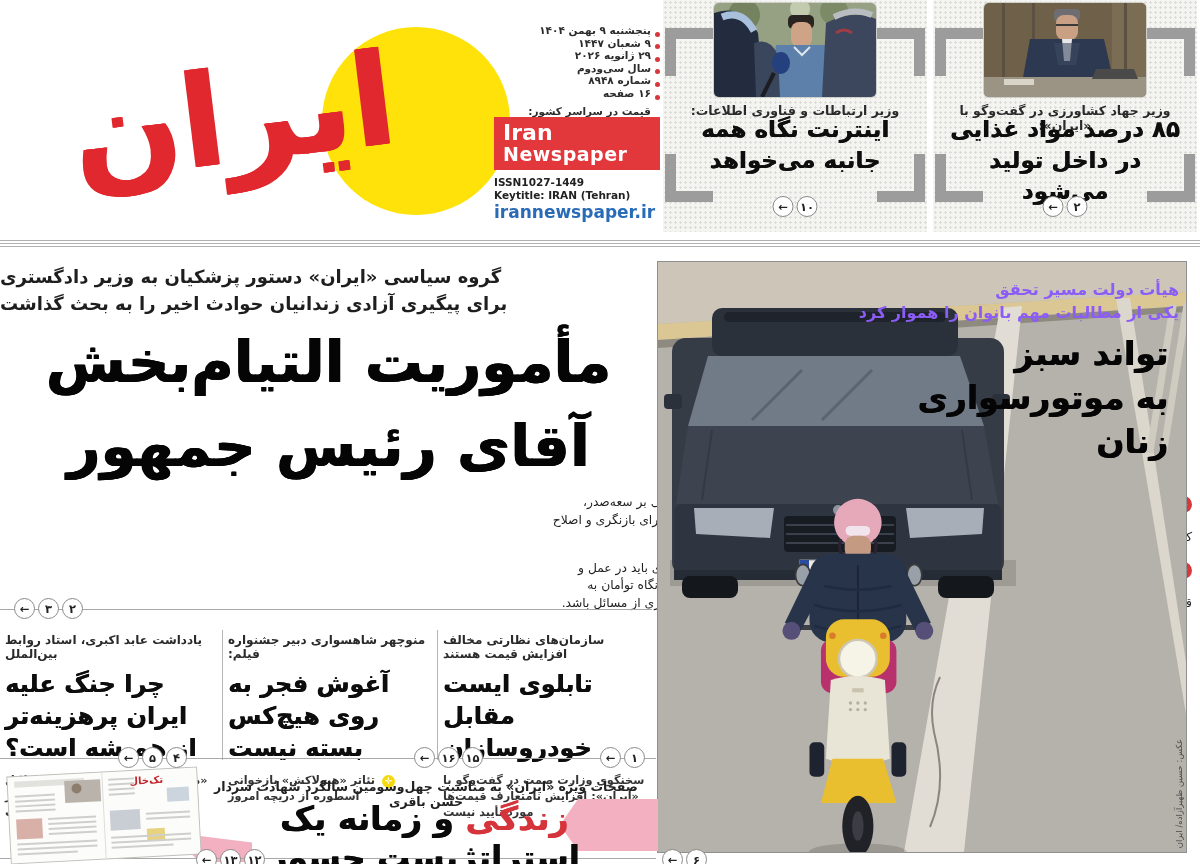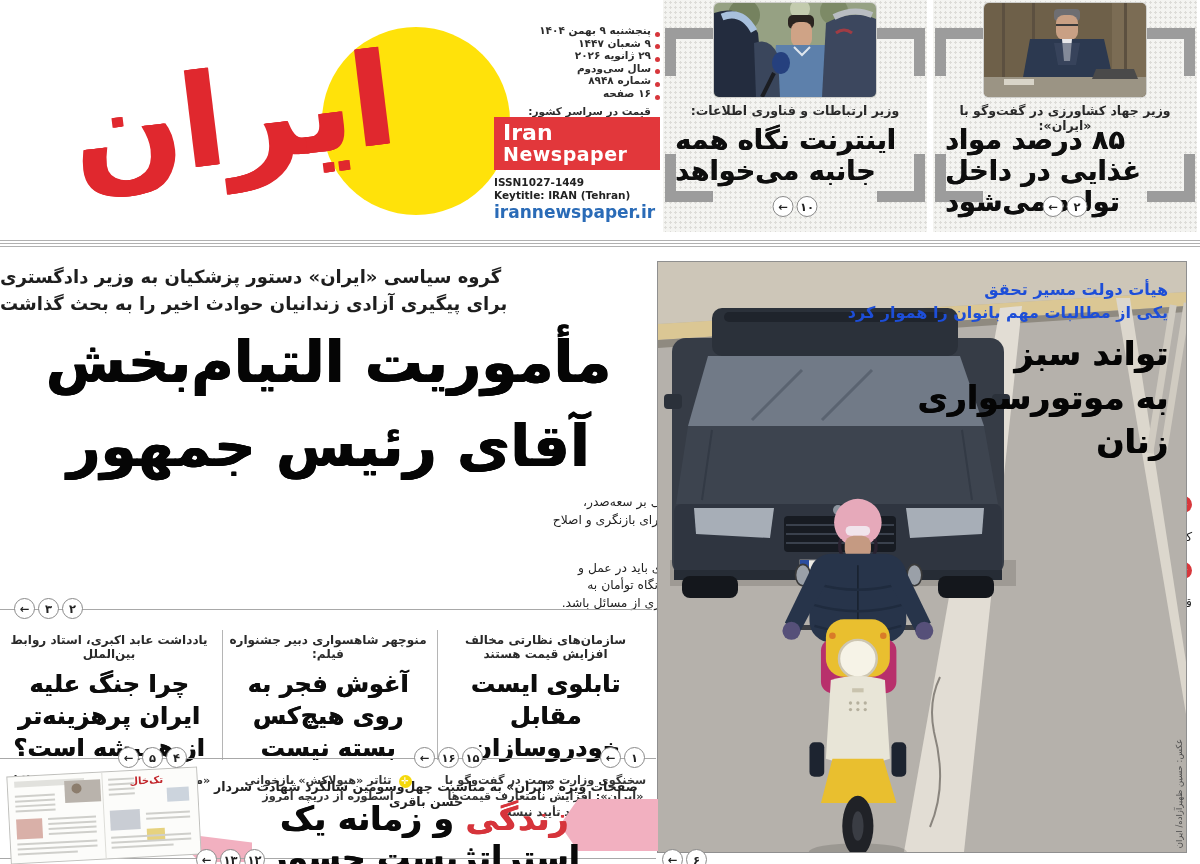--- a/index.html
+++ b/index.html
@@ -39,22 +39,22 @@
   .tbox .br { position:absolute; width:48px; height:48px; border:0 solid #9c9c9c; z-index:1; }
   .br.tl { top:28px; left:2px;  border-top-width:11px; border-left-width:11px; }
   .br.tr { top:28px; right:2px; border-top-width:11px; border-right-width:11px; }
   .br.bl { bottom:30px; left:2px;  border-bottom-width:11px; border-left-width:11px; }
   .br.brr{ bottom:30px; right:2px; border-bottom-width:11px; border-right-width:11px; }
   .tphoto { position:absolute; top:3px; left:50%; transform:translateX(-50%);
     width:162px; height:94px; border-radius:5px; overflow:hidden; z-index:2;
     box-shadow:0 0 0 1px #cfcfcc; }
   .tkicker { position:absolute; top:103px; left:0; width:100%; text-align:center;
     font-size:12.5px; font-weight:bold; color:#2a2a2a; z-index:2; }
-  .thead { position:absolute; top:124px; left:12px; width:240px; text-align:left;
-    font-size:27px; font-weight:bold; line-height:31px; color:#0e0e0e; z-index:2;
+  .thead { position:absolute; top:114px; left:12px; width:240px; text-align:center;
+    font-size:23px; font-weight:bold; line-height:31px; color:#0e0e0e; z-index:2;
     text-shadow:.5px 0 0 currentColor; }
   .hdiv { position:absolute; top:240px; left:0; width:1200px; height:8px;
     background:repeating-linear-gradient(to bottom,#b0b0b0 0 1px, transparent 1px 3px); }
 
   
   .pg { position:absolute; display:flex; gap:3px; direction:ltr; z-index:4; }
   .pc { width:21px; height:21px; border:1.3px solid #8a8a8a; border-radius:50%; background:#fff;
     display:flex; align-items:center; justify-content:center;
     font-size:11.5px; color:#222; font-weight:bold; }
   .pg.center { left:50%; transform:translateX(-50%); }
@@ -69,21 +69,21 @@
   .quotes { position:absolute; top:494px; right:8px; width:640px;
     display:grid; grid-template-columns:1fr 1fr; gap:13px 22px; direction:rtl; }
   .quote { font-size:12.3px; line-height:17.5px; color:#222; text-align:right; }
   .quote b { color:#111; }
   .qi { float:right; width:17px; height:17px; border-radius:50%; background:#d7383c; color:#fff;
     display:flex; align-items:center; justify-content:center; font-size:10px;
     margin-left:6px; margin-top:2px; }
 
   
   .vline { position:absolute; width:1px; background:#b5b5b5; top:630px; height:130px; }
-  .col { position:absolute; top:633px; text-align:center; }
+  .col { position:absolute; top:633px; text-align:left; }
   .ckicker { font-size:12px; font-weight:bold; color:#2a2a2a; margin-bottom:7px; }
   .chead { font-size:24px; font-weight:bold; line-height:32px; color:#0d0d0d;
     text-shadow:.5px 0 0 currentColor; }
   .csub { font-size:11.3px; line-height:16px; color:#333; margin-top:9px; font-weight:bold; }
   .flower { display:inline-flex; width:13px; height:13px; border-radius:50%; background:#f5d90c;
     color:#fff; font-size:9px; align-items:center; justify-content:center; vertical-align:middle;
     margin-left:3px; }
 
   
   .thumb { position:absolute; left:8px; top:771px; width:192px; height:90px;
@@ -96,22 +96,22 @@
     clip-path:polygon(14px 0,100% 25%,100% 100%,14px 100%,0 50%); z-index:1; }
   .bhead { position:absolute; top:799px; left:192px; width:464px; text-align:center;
     font-size:33px; font-weight:bold; color:#0a0a0a; z-index:3;
     text-shadow:.7px 0 0 currentColor; }
   .bhead .red { color:#d6343b; text-shadow:.7px 0 0 #d6343b; }
 
   
   .photo { position:absolute; left:658px; top:262px; width:528px; height:590px;
     overflow:hidden; box-shadow:0 0 0 1px #8f8f8f; }
   .photo svg.bg { position:absolute; inset:0; }
-  .pk { position:absolute; top:16px; right:18px; text-align:right; z-index:2;
-    font-size:16px; font-weight:bold; line-height:23px; color:#1d4ed8; }
+  .pk { position:absolute; top:16px; right:7px; text-align:right; z-index:2;
+    font-size:16px; font-weight:bold; line-height:23px; color:#8b5cf6; }
   .ph { position:absolute; top:70px; right:18px; text-align:right; z-index:2;
     font-size:33px; font-weight:bold; line-height:44px; color:#050505;
     text-shadow:.8px 0 0 currentColor; }
   .credit { position:absolute; bottom:4px; right:2px; z-index:2;
     writing-mode:vertical-rl; transform:rotate(180deg);
     font-size:8.5px; color:#4a4a4a; letter-spacing:.3px; }
 </style>
 </head>
 <body>
 

